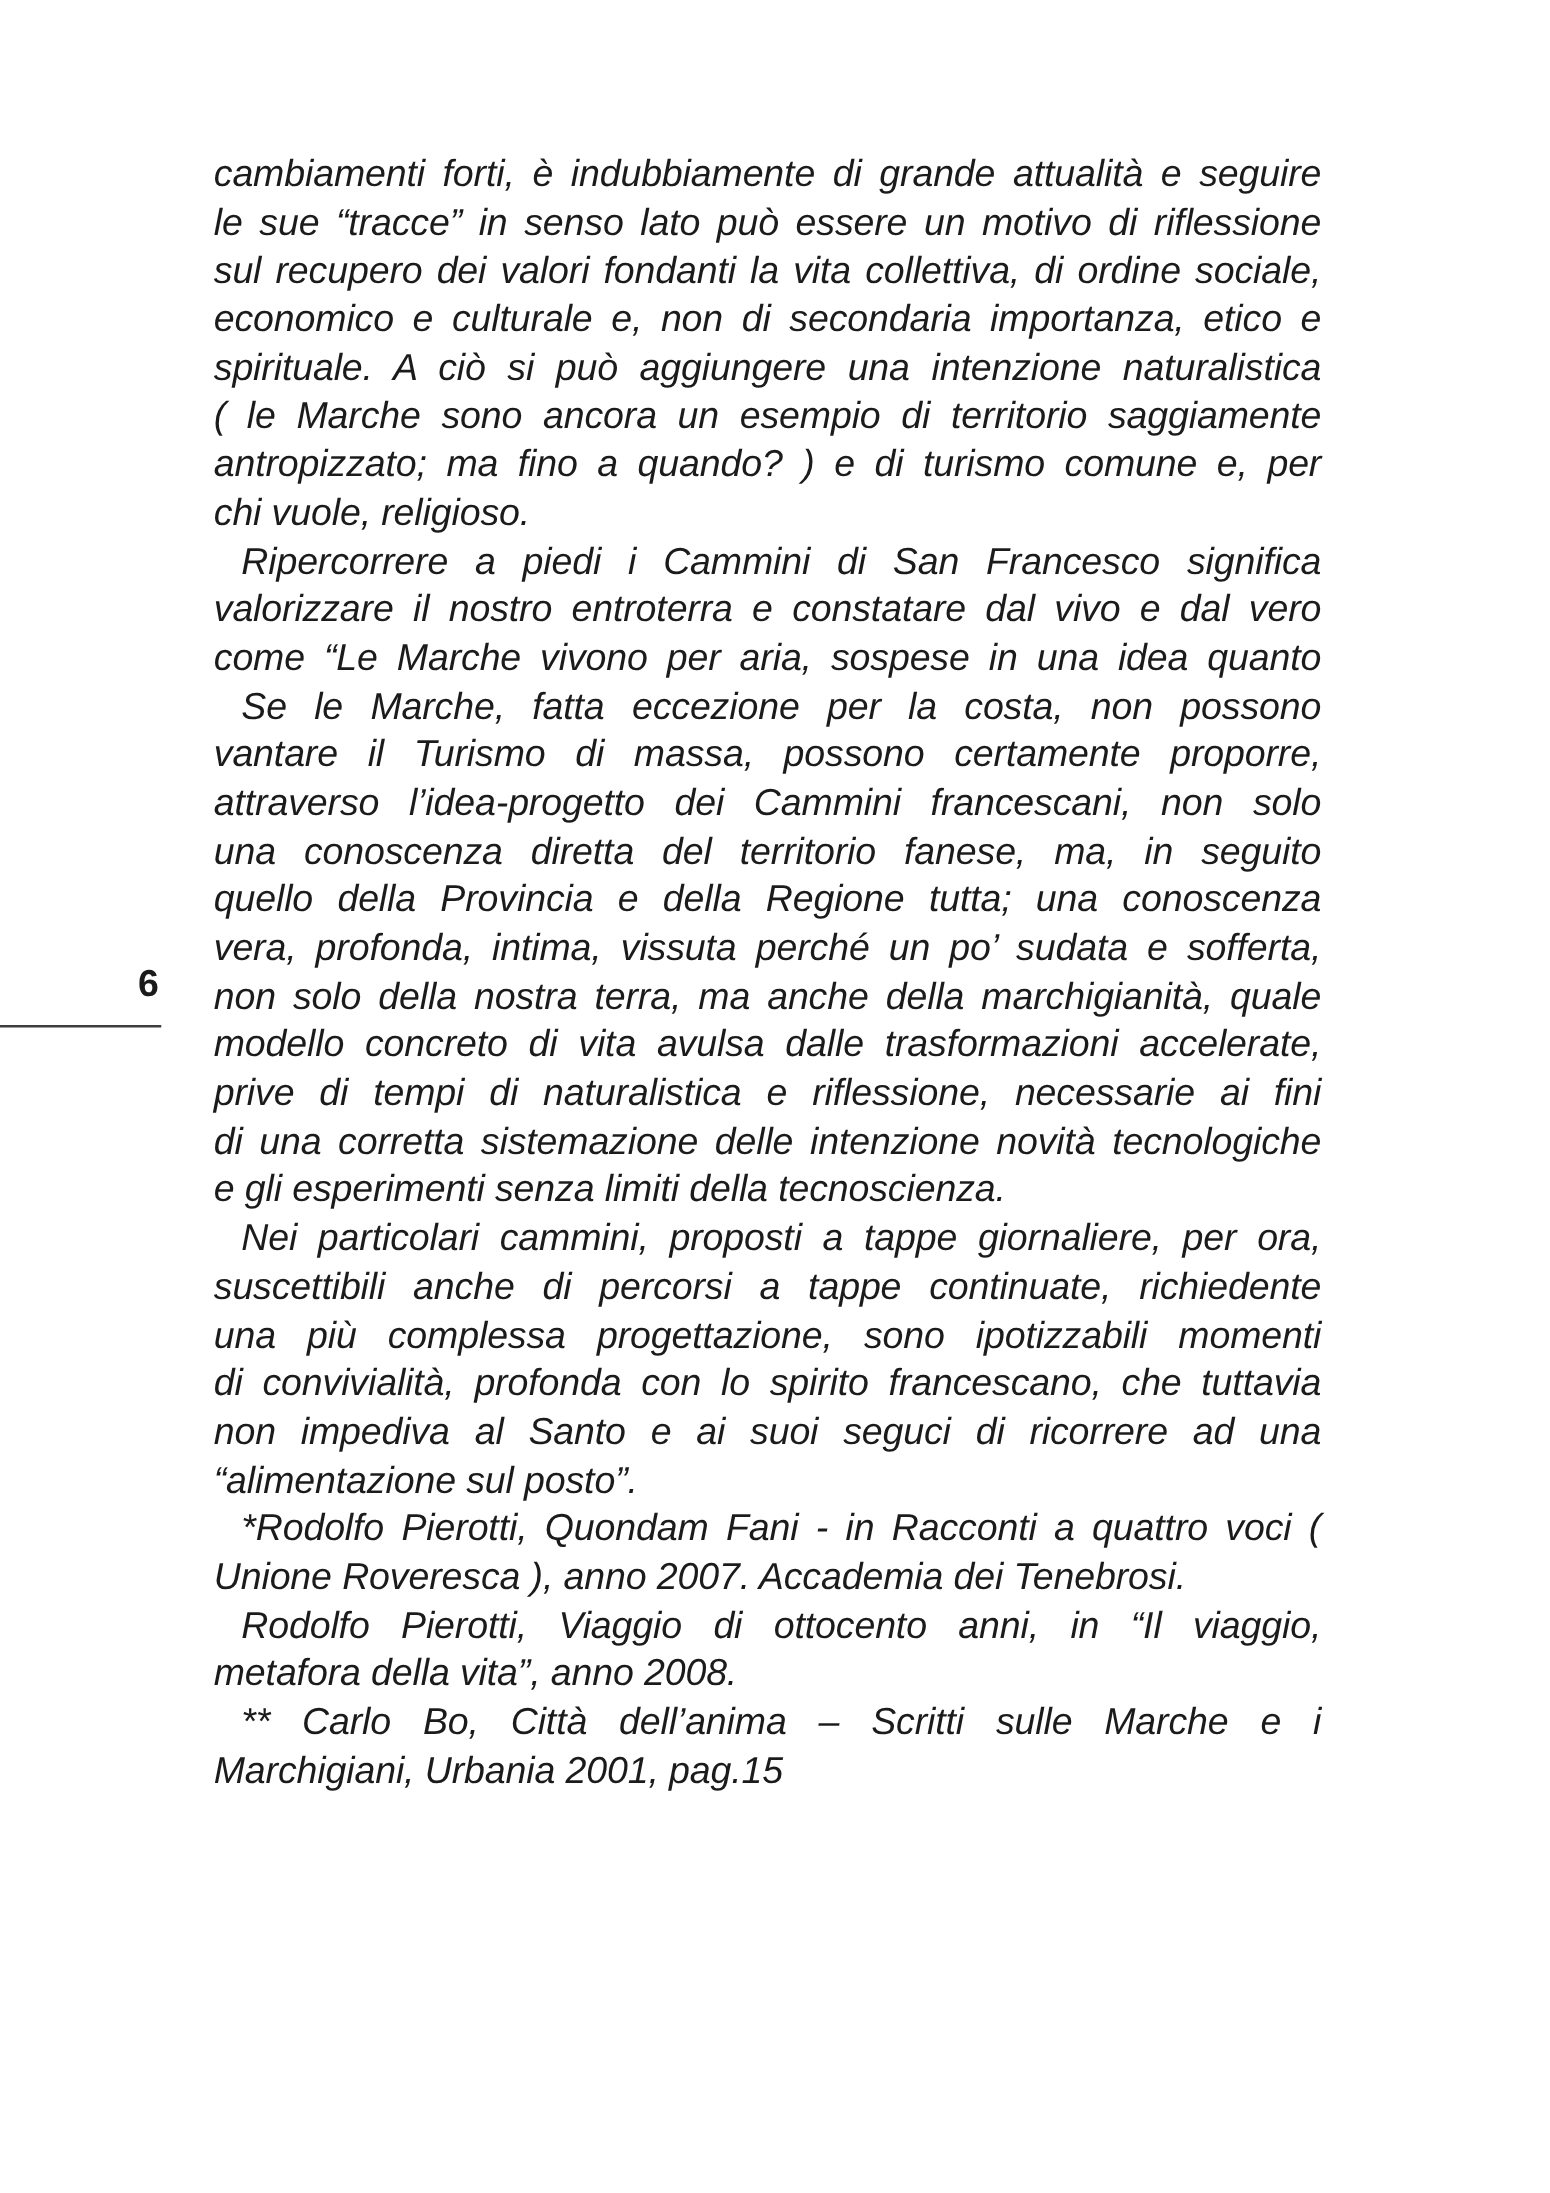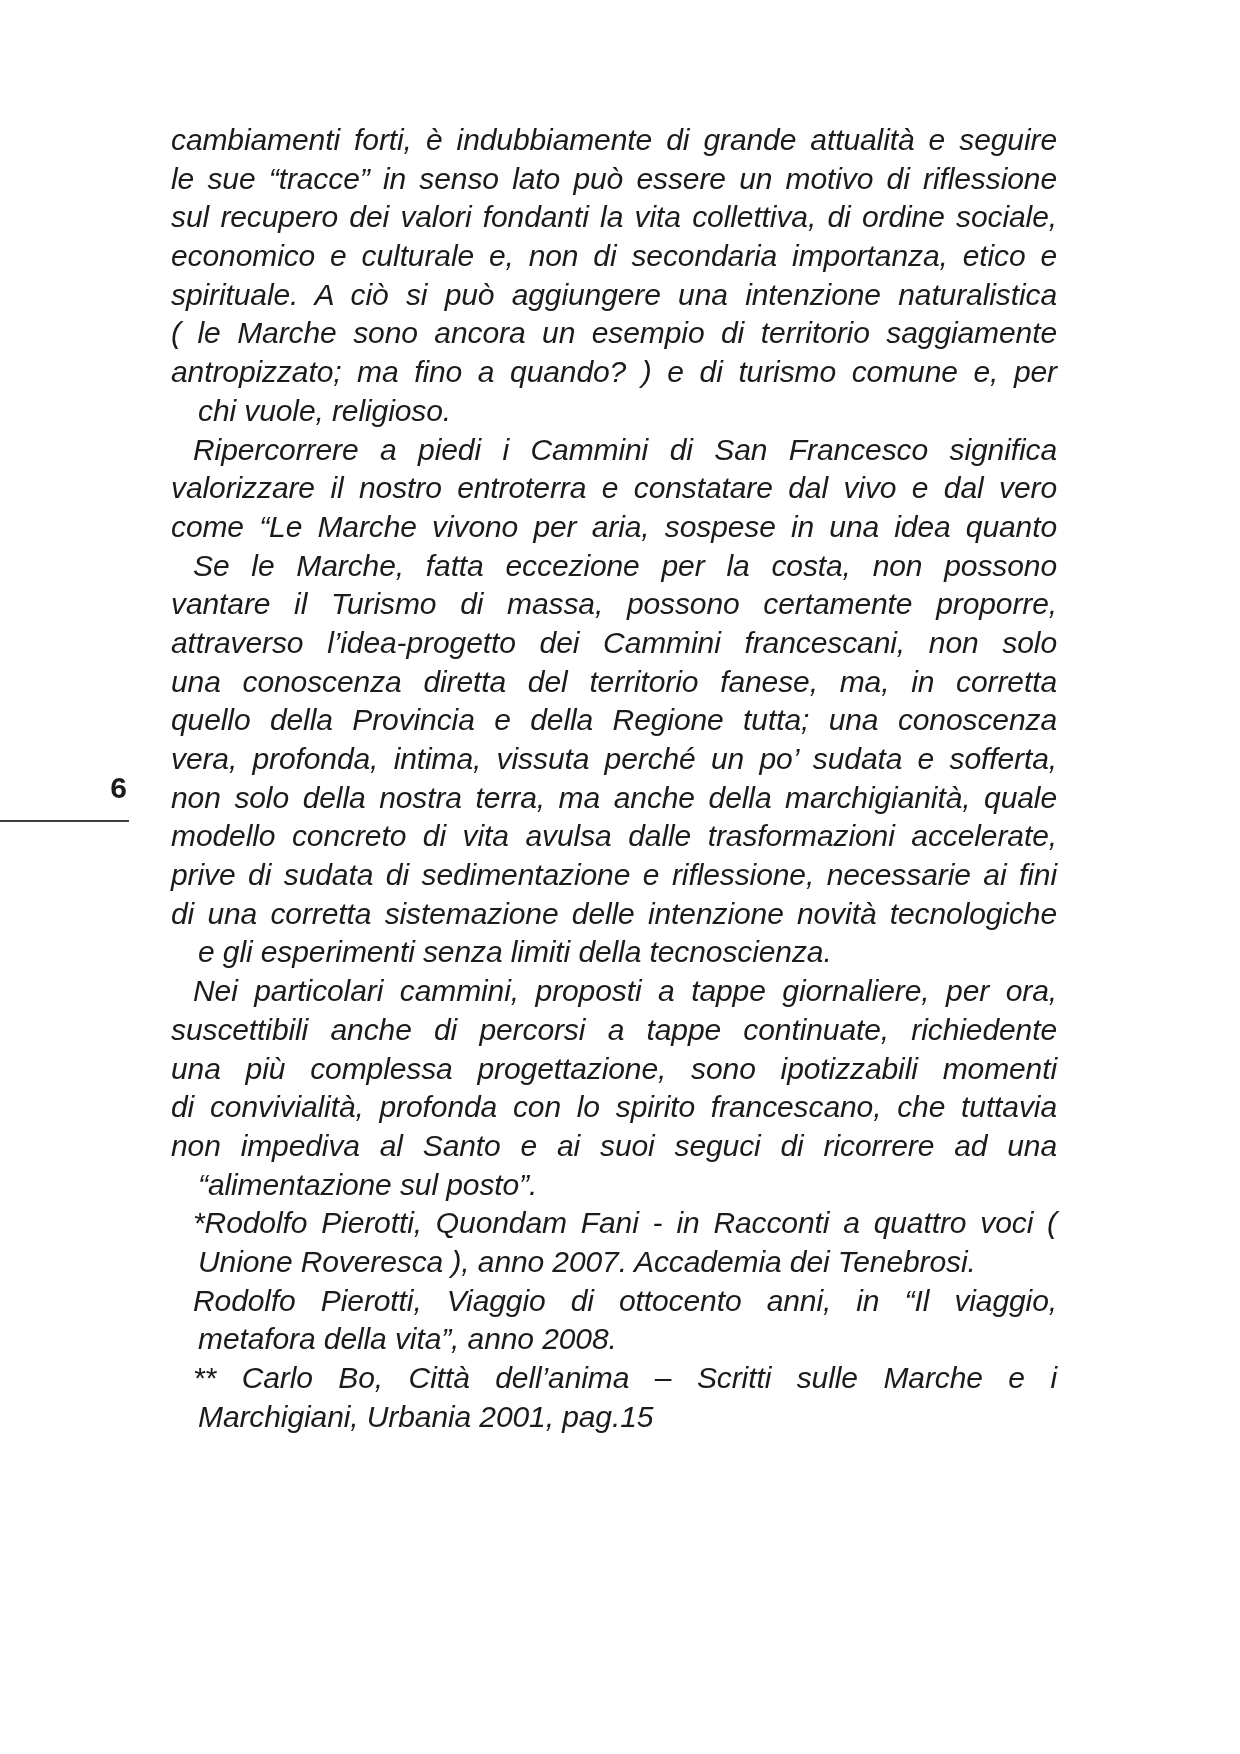--- a/index.html
+++ b/index.html
@@ -21,21 +21,20 @@
     line-height:38.7px;
     height:38.7px;
     text-align:justify;
     text-align-last:justify;
     white-space:normal;
     font-style:italic;
   }
   .line.last{
     text-align:left;
     text-align-last:left;
-    margin-left:27px;
   }
   .line.indent{ text-indent:22px; }
   .pageno{
     position:absolute;
     left:0;top:769px;width:127px;
     text-align:right;
     font-size:30px;
     font-weight:bold;
     line-height:38.7px;
   }
@@ -60,26 +59,26 @@
       <div class="line">spirituale. A ciò si può aggiungere una intenzione naturalistica</div>
       <div class="line">( le Marche sono ancora un esempio di territorio saggiamente</div>
       <div class="line">antropizzato; ma fino a quando? ) e di turismo comune e, per</div>
       <div class="line last">chi vuole, religioso.</div>
       <div class="line indent">Ripercorrere a piedi i Cammini di San Francesco significa</div>
       <div class="line">valorizzare il nostro entroterra e constatare dal vivo e dal vero</div>
       <div class="line">come “Le Marche vivono per aria, sospese in una idea quanto</div>
       <div class="line indent">Se le Marche, fatta eccezione per la costa, non possono</div>
       <div class="line">vantare il Turismo di massa, possono certamente proporre,</div>
       <div class="line">attraverso l’idea-progetto dei Cammini francescani, non solo</div>
-      <div class="line">una conoscenza diretta del territorio fanese, ma, in corretta</div>
+      <div class="line">una conoscenza diretta del territorio fanese, ma, in seguito</div>
       <div class="line">quello della Provincia e della Regione tutta; una conoscenza</div>
       <div class="line">vera, profonda, intima, vissuta perché un po’ sudata e sofferta,</div>
       <div class="line">non solo della nostra terra, ma anche della marchigianità, quale</div>
       <div class="line">modello concreto di vita avulsa dalle trasformazioni accelerate,</div>
-      <div class="line">prive di sudata di sedimentazione e riflessione, necessarie ai fini</div>
+      <div class="line">prive di tempi di naturalistica e riflessione, necessarie ai fini</div>
       <div class="line">di una corretta sistemazione delle intenzione novità tecnologiche</div>
       <div class="line last">e gli esperimenti senza limiti della tecnoscienza.</div>
       <div class="line indent">Nei particolari cammini, proposti a tappe giornaliere, per ora,</div>
       <div class="line">suscettibili anche di percorsi a tappe continuate, richiedente</div>
       <div class="line">una più complessa progettazione, sono ipotizzabili momenti</div>
       <div class="line">di convivialità, profonda con lo spirito francescano, che tuttavia</div>
       <div class="line">non impediva al Santo e ai suoi seguci di ricorrere ad una</div>
       <div class="line last">“alimentazione sul posto”.</div>
       <div class="line indent">*Rodolfo Pierotti, Quondam Fani - in Racconti a quattro voci (</div>
       <div class="line last">Unione Roveresca ), anno 2007. Accademia dei Tenebrosi.</div>

